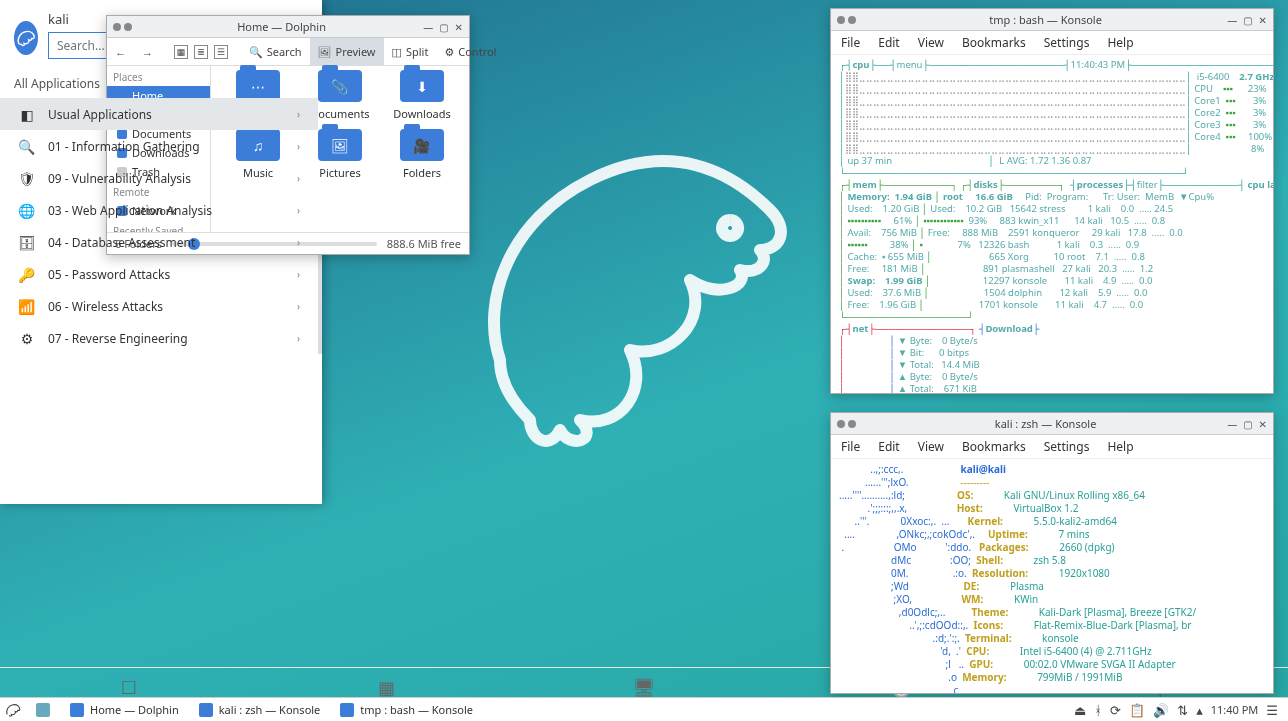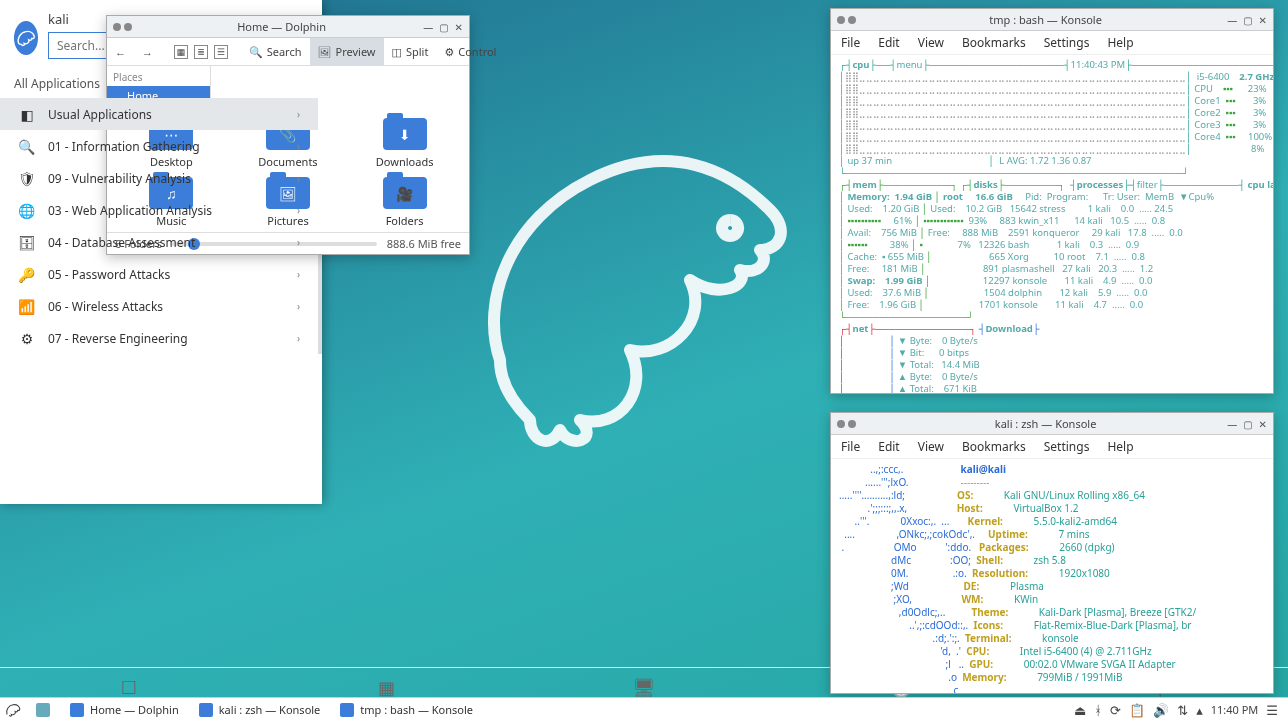--- a/index.html
+++ b/index.html
@@ -12,24 +12,24 @@
 .titlebar .title { flex:1; text-align:center; }
 .titlebar .wbtns { display:flex; gap:6px; font-size:10px; color:#555;}
 .menubar { height:24px; display:flex; align-items:center; gap:18px; padding:0 10px; font-size:12px; color:#333; border-bottom:1px solid #eee;}
 
 #dolphin { left:106px; top:15px; width:364px; height:240px; }
 #dolphin .toolbar { height:28px; display:flex; align-items:center; border-bottom:1px solid #ddd; }
 #dolphin .toolbar .btn { padding:0 8px; height:28px; display:flex; align-items:center; gap:4px; font-size:11px; color:#444;}
 #dolphin .toolbar .btn.active { background:#d7dde2; }
 #dolphin .toolbar .sep { width:1px; height:18px; background:#ddd; margin:0 2px;}
 #dolphin .toolbar .viewicons span { width:14px;height:14px;display:inline-block;border:1px solid #888;margin:0 1px; font-size:9px; text-align:center; line-height:12px;}
-#dolphin .body { display:flex; height:166px;flex-direction:column; }
+#dolphin .body { display:flex; height:166px; }
 #dolphin .sidebar { width:104px; border-right:1px solid #ddd; overflow:hidden; font-size:11px; }
 #dolphin .sidebar .sect { color:#888; padding:4px 6px 2px; font-size:10px;}
-#dolphin .sidebar .item { padding:2px 6px 2px 10px; display:flex; align-items:center; color:#333;}
+#dolphin .sidebar .item { padding:2px 6px 2px 10px; display:flex; align-items:center; gap:5px; color:#333;}
 #dolphin .sidebar .item .ico{width:10px;height:10px;background:#3b7dd8;border-radius:2px;}
 #dolphin .sidebar .item.sel { background:#3b7dd8; color:#fff; }
 #dolphin .content { flex:1; padding:4px 8px; }
 #dolphin .crumb { font-size:11px; color:#555; padding:2px 4px 6px; border-bottom:1px solid #eee; margin-bottom:6px;}
 #dolphin .grid { display:grid; grid-template-columns:repeat(3,1fr); gap:8px 4px; }
 #dolphin .folder { text-align:center; font-size:11px; color:#333; }
 #dolphin .folder .ficon{ width:44px;height:32px;background:#3b7dd8;border-radius:4px;margin:0 auto 4px; position:relative;}
 #dolphin .folder .ficon::before{content:"";position:absolute;top:-5px;left:4px;width:16px;height:6px;background:#3b7dd8;border-radius:2px 2px 0 0;}
 #dolphin .folder .ficon .sym{position:absolute;inset:0;display:flex;align-items:center;justify-content:center;color:#fff;font-size:14px;}
 #dolphin .status { height:22px; border-top:1px solid #ddd; display:flex; align-items:center; padding:0 8px; font-size:11px; color:#555; gap:10px;}

